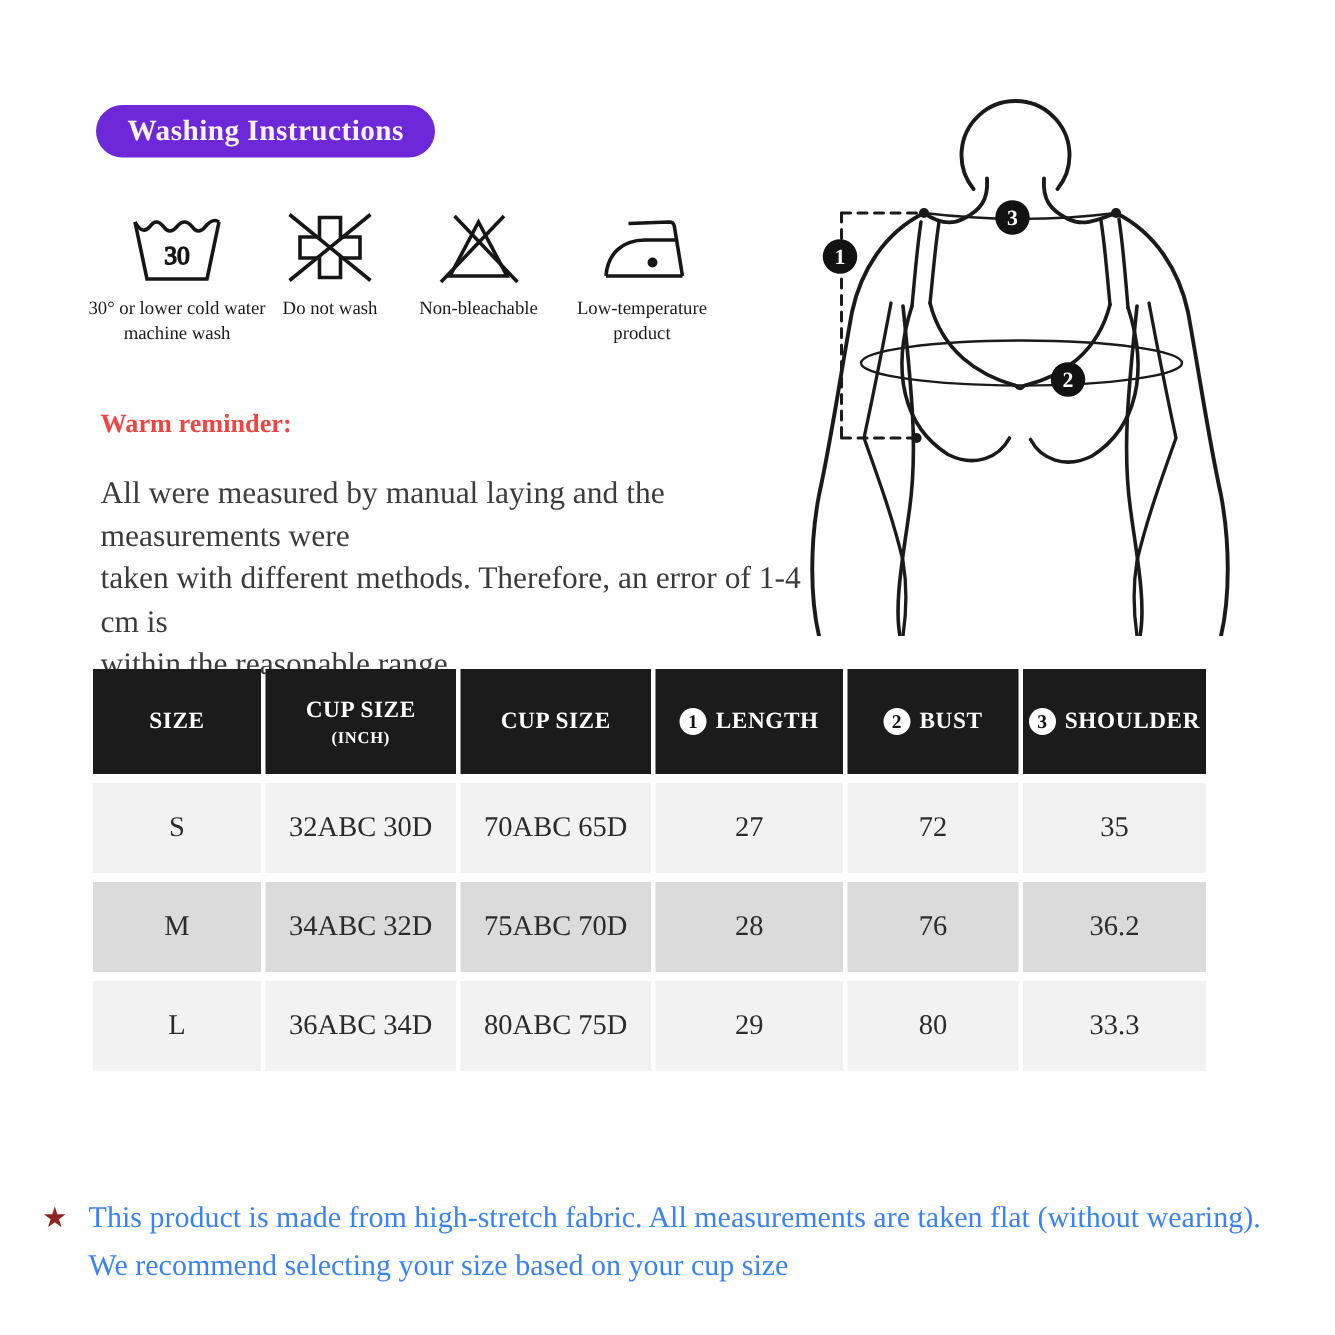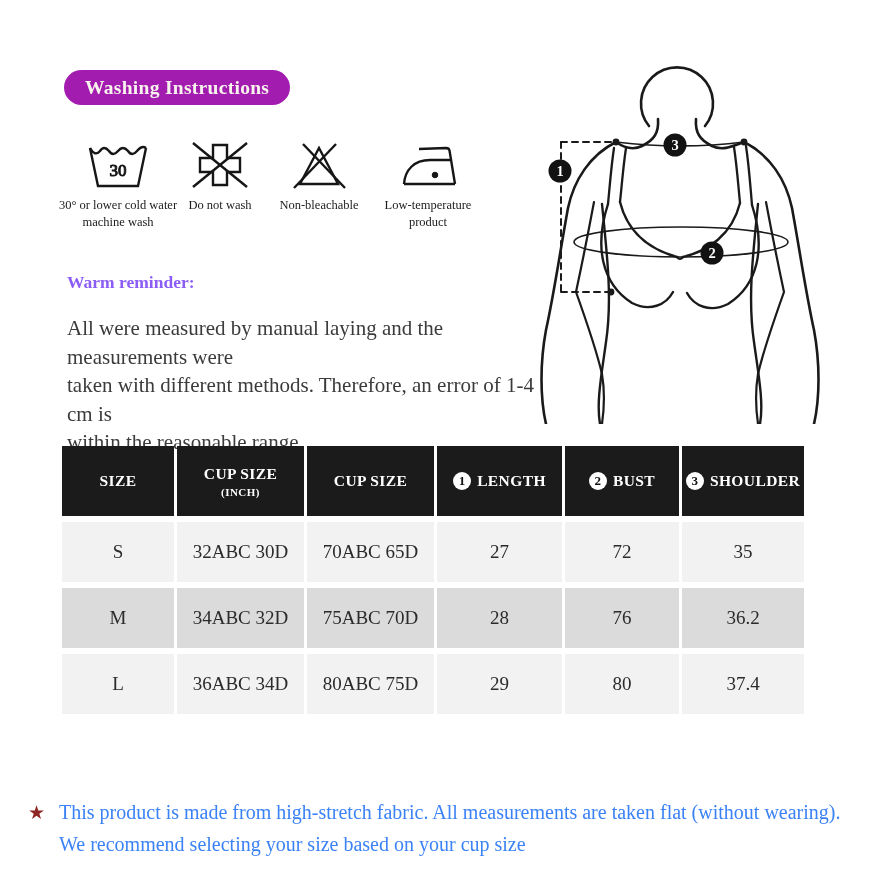--- a/index.html
+++ b/index.html
@@ -3,34 +3,34 @@
 <meta charset="utf-8">
 <style>
   html,body{margin:0;padding:0;}
   body{
     width:890px;height:890px;background:#ffffff;position:relative;overflow:hidden;
     font-family:"Liberation Serif","DejaVu Serif",serif;color:#1f1f1f;
   }
   
   .badge{
     position:absolute;left:64px;top:70px;height:35px;line-height:35px;
-    background:#a21caf;color:#f8f3ed;border-radius:18px;padding:0 21px;
+    background:#6d28d9;color:#f8f3ed;border-radius:18px;padding:0 21px;
     font-size:19.5px;font-weight:bold;letter-spacing:.3px;
   }
   
   .care{position:absolute;top:138px;text-align:center;}
   .care svg{display:block;margin:0 auto;}
   .care .lbl{margin-top:5px;font-size:12.5px;line-height:16.5px;color:#1b1b1b;}
   #care-0{left:56px;width:124px;}
   #care-1{left:172px;width:96px;}
   #care-2{left:266px;width:106px;}
   #care-3{left:372px;width:112px;}
   .care svg *{stroke:#161616;}
   
-  .reminder-title{position:absolute;left:67px;top:272px;font-size:17.5px;font-weight:bold;color:#8b5cf6;}
+  .reminder-title{position:absolute;left:67px;top:272px;font-size:17.5px;font-weight:bold;color:#ef4444;}
   .reminder-body{position:absolute;left:67px;top:314px;width:480px;font-size:21px;line-height:28.5px;color:#3b3b3b;}
   
   .figure{position:absolute;left:528px;top:12px;width:362px;height:412px;}
   
   table.size{
     position:absolute;left:59px;top:440px;width:748px;
     border-collapse:separate;border-spacing:3px 6px;table-layout:fixed;
   }
   table.size th{
     background:#1b1b1b;color:#ffffff;height:70px;font-size:15.5px;font-weight:bold;
@@ -226,21 +226,21 @@
       <td>28</td>
       <td>76</td>
       <td>36.2</td>
     </tr>
     <tr class="light">
       <td>L</td>
       <td>36ABC 34D</td>
       <td>80ABC 75D</td>
       <td>29</td>
       <td>80</td>
-      <td>37.4</td>
+      <td>33.3</td>
     </tr>
   </tbody>
 </table>
 
 <div class="footnote">
   <span class="star">★</span>
   <div>
     <div class="ft-line">This product is made from high-stretch fabric. All measurements are taken flat (without wearing).</div>
     <div class="ft-line">We recommend selecting your size based on your cup size</div>
   </div>

